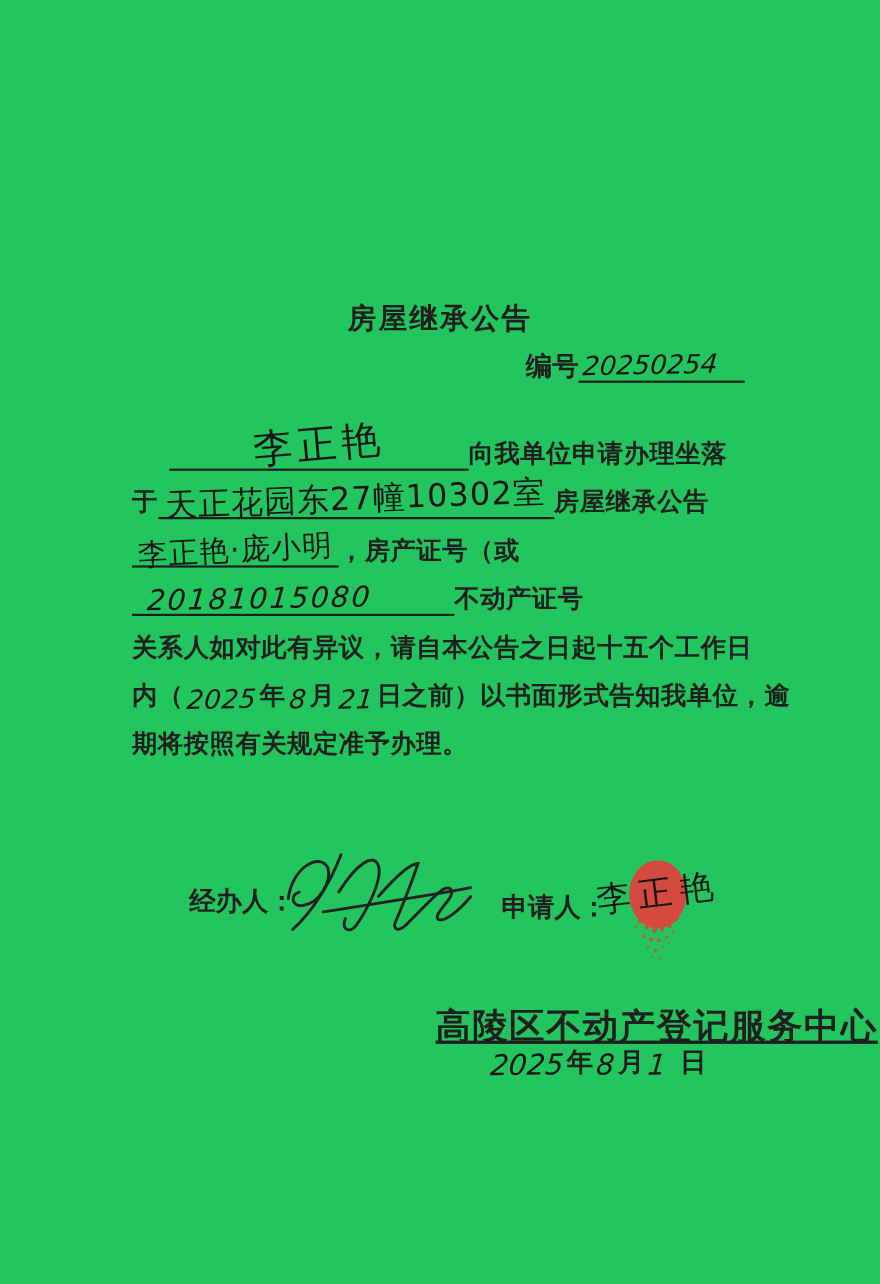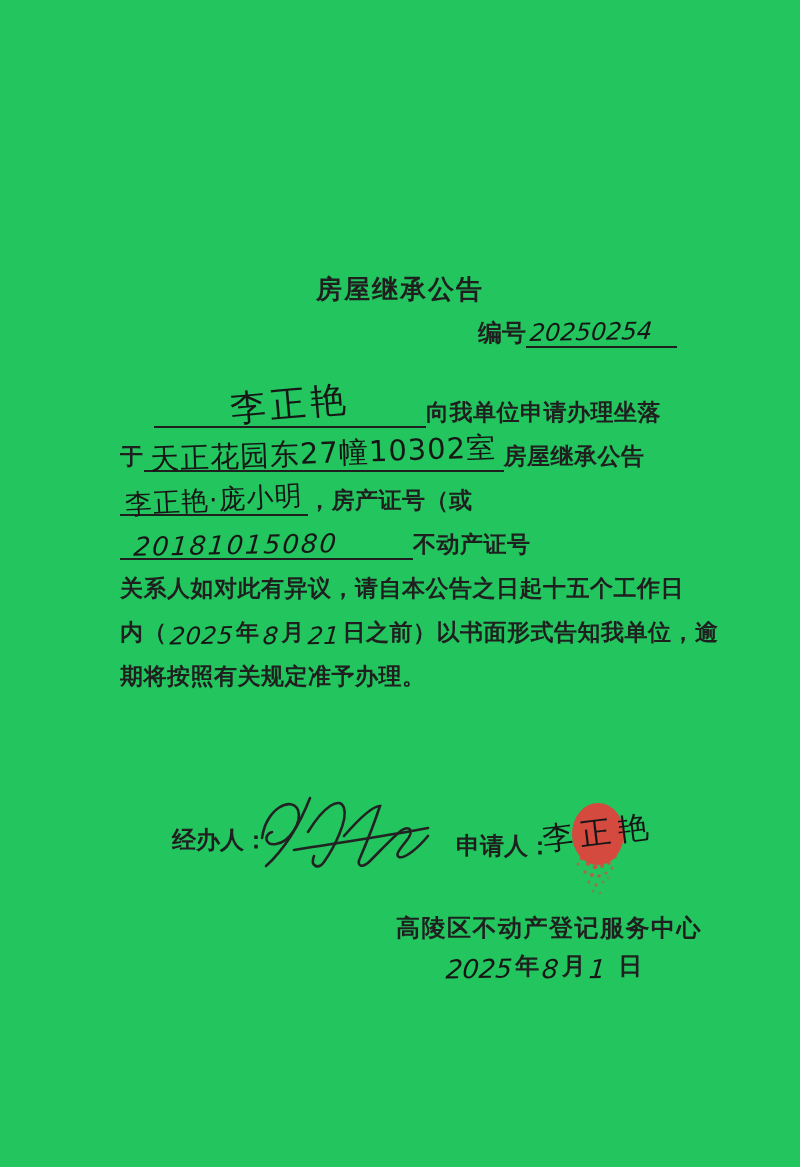--- a/index.html
+++ b/index.html
@@ -40,34 +40,34 @@
     border-bottom:2px solid #1f1f1f;display:flex;align-items:flex-end;
     justify-content:center;height:100%;box-sizing:border-box;overflow:visible;
   }
   .hw-name1{font-size:36px;transform:rotate(-5deg);margin-bottom:-3px;letter-spacing:4px;}
   .hw-addr{font-size:29px;transform:rotate(-2deg);margin-bottom:-4px;letter-spacing:1px;}
   .hw-owners{font-size:27px;transform:rotate(-3deg);margin-bottom:-4px;letter-spacing:1px;}
   .hw-cert{font-size:26px;margin-bottom:-2px;letter-spacing:2px;}
   .hw-inline{font-size:24px;margin:0 3px -2px 3px;}
   .gap-sm{display:inline-block;width:10px;}
   .gap-md{display:inline-block;width:22px;}
-  .sig-area{position:absolute;left:0;top:782px;width:652px;height:120px;}
+  .sig-area{position:absolute;left:0;top:761px;width:652px;height:120px;}
   .sig-label{position:absolute;font-size:24px;font-weight:600;white-space:nowrap;}
   .handler-label{left:172px;top:42px;}
   .applicant-label{left:456px;top:48px;}
   .handler-sig{position:absolute;left:248px;top:4px;}
   .applicant-sig{position:absolute;left:540px;top:6px;width:140px;height:110px;}
   .thumbprint{position:absolute;left:24px;top:14px;}
   .hw-appsig{
     position:absolute;left:2px;top:24px;font-size:31px;letter-spacing:7px;
     transform:rotate(-7deg);white-space:nowrap;
   }
   .footer-org{
-    position:absolute;left:396px;top:912px;font-size:24px;font-weight:700;
-    letter-spacing:1.5px;white-space:nowrap;
+    position:absolute;left:396px;top:912px;font-size:32px;font-weight:700;
+    letter-spacing:1.5px;white-space:nowrap;text-decoration:underline;
   }
   .footer-date{
     position:absolute;left:443px;top:950px;font-size:24px;font-weight:600;
     white-space:nowrap;display:flex;align-items:flex-end;
   }
   .footer-date .hw-inline{font-size:26px;}
   svg path{fill:none;stroke:#222;stroke-width:2.6;stroke-linecap:round;}
 </style>
 </head>
 <body>

